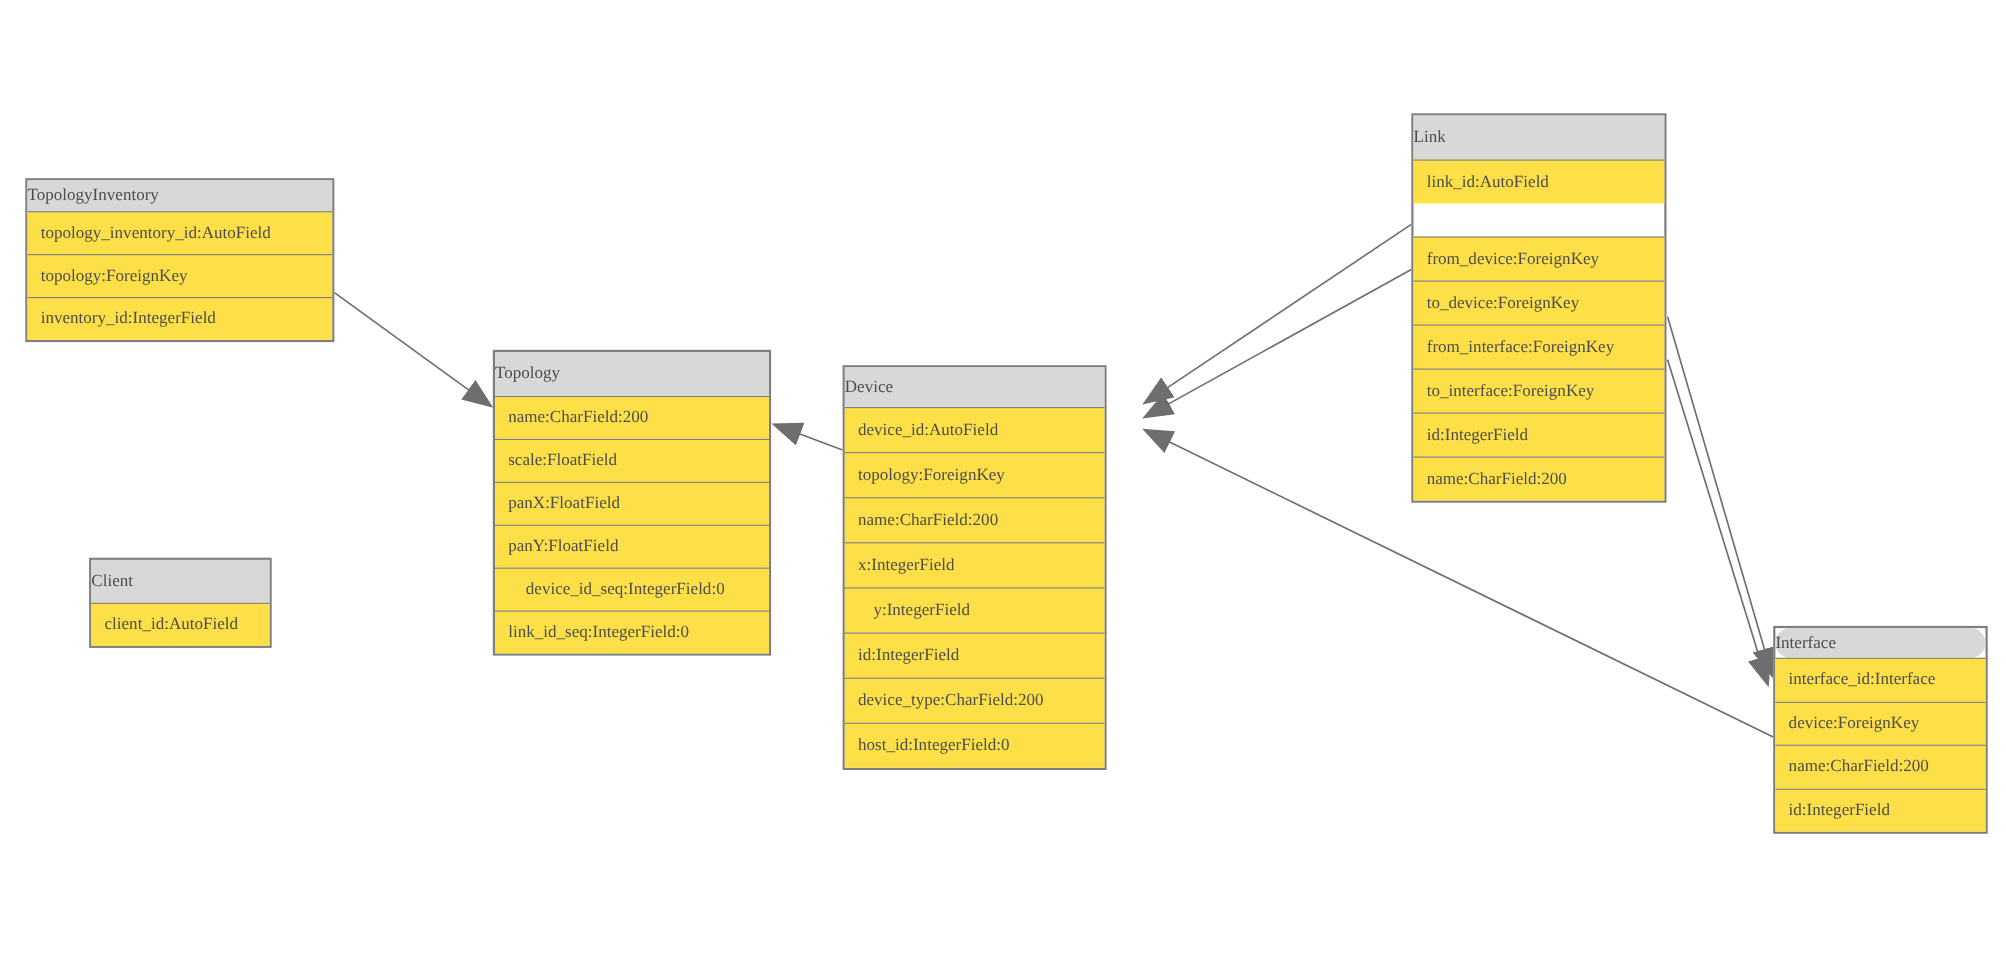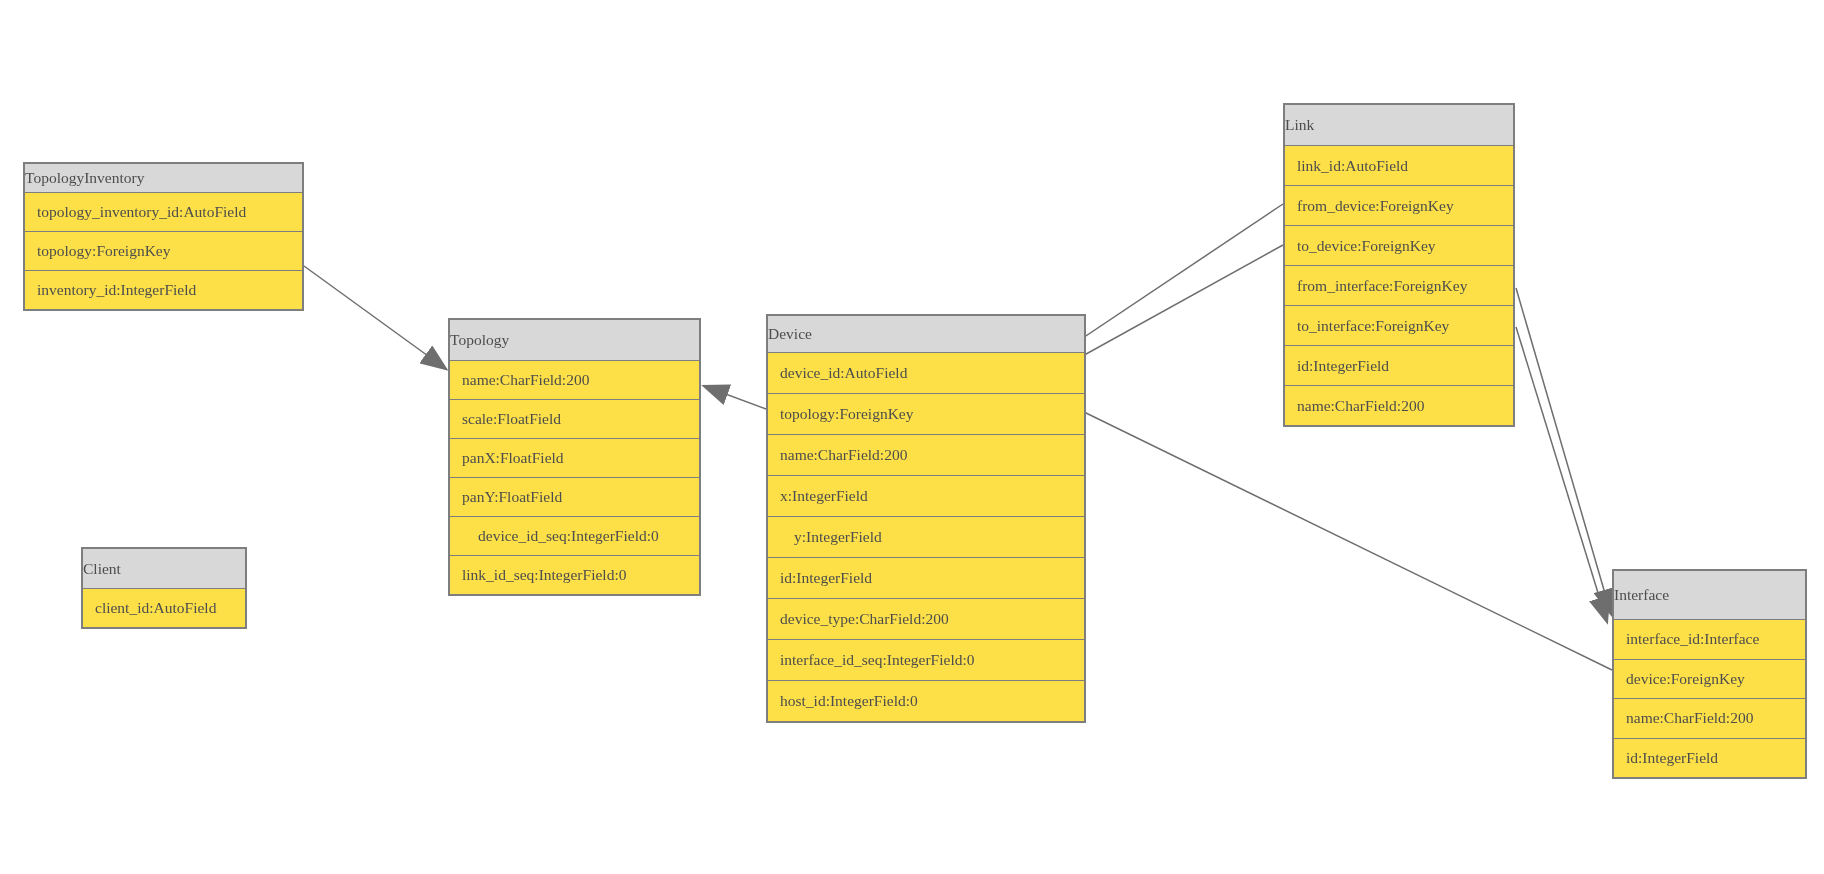--- a/index.html
+++ b/index.html
@@ -77,46 +77,45 @@
     </div>
     <div class="entity" style="left: 448px; top: 318px; width: 253px;">
       <div class="entity-header" style="height: 40px;">Topology</div>
       <div class="entity-field" style="height: 39px;">name:CharField:200</div>
       <div class="entity-field" style="height: 39px;">scale:FloatField</div>
       <div class="entity-field" style="height: 39px;">panX:FloatField</div>
       <div class="entity-field" style="height: 39px;">panY:FloatField</div>
       <div class="entity-field" style="height: 39px; padding-left: 28px;">device_id_seq:IntegerField:0</div>
       <div class="entity-field" style="height: 39px;">link_id_seq:IntegerField:0</div>
     </div>
-    <div class="entity" style="left: 81px; top: 547px; width: 166px;">
+    <div class="entity" style="left: 81px; top: 507px; width: 166px;">
       <div class="entity-header" style="height: 39px;">Client</div>
       <div class="entity-field" style="height: 39px;">client_id:AutoField</div>
     </div>
-    <div class="entity" style="left: 766px; top: 314px; width: 320px; text-align: center;">
+    <div class="entity" style="left: 766px; top: 332px; width: 240px; text-align: center;">
       <div class="entity-header" style="height: 36px;">Device</div>
       <div class="entity-field" style="height: 41px;">device_id:AutoField</div>
       <div class="entity-field" style="height: 41px;">topology:ForeignKey</div>
       <div class="entity-field" style="height: 41px;">name:CharField:200</div>
       <div class="entity-field" style="height: 41px;">x:IntegerField</div>
       <div class="entity-field" style="height: 41px; padding-left: 26px;">y:IntegerField</div>
       <div class="entity-field" style="height: 41px;">id:IntegerField</div>
       <div class="entity-field" style="height: 41px;">device_type:CharField:200</div>
-      <div class="entity-field" style="height: 41px;">interface_id_seq:IntegerField:0</div>
       <div class="entity-field" style="height: 41px;">host_id:IntegerField:0</div>
     </div>
     <div class="entity" style="left: 1283px; top: 103px; width: 232px;">
       <div class="entity-header" style="height: 40px;">Link</div>
       <div class="entity-field" style="height: 40px;">link_id:AutoField</div>
-      <div class="entity-field" style="height: 40px;">from_device:ForeignKey</div>
+      <div class="entity-field" style="height: 40px; margin-top: 30px;">from_device:ForeignKey</div>
       <div class="entity-field" style="height: 40px;">to_device:ForeignKey</div>
       <div class="entity-field" style="height: 40px;">from_interface:ForeignKey</div>
       <div class="entity-field" style="height: 40px;">to_interface:ForeignKey</div>
       <div class="entity-field" style="height: 40px;">id:IntegerField</div>
       <div class="entity-field" style="height: 40px;">name:CharField:200</div>
     </div>
     <div class="entity" style="left: 1612px; top: 569px; width: 195px;">
-      <div class="entity-header" style="height: 48px;">Interface</div>
+      <div class="entity-header" style="height: 27px; border-radius: 15px;">Interface</div>
       <div class="entity-field" style="height: 39.5px;">interface_id:Interface</div>
       <div class="entity-field" style="height: 39.5px;">device:ForeignKey</div>
       <div class="entity-field" style="height: 39.5px;">name:CharField:200</div>
       <div class="entity-field" style="height: 39.5px;">id:IntegerField</div>
     </div>
   </div>
 
 </body></html>

